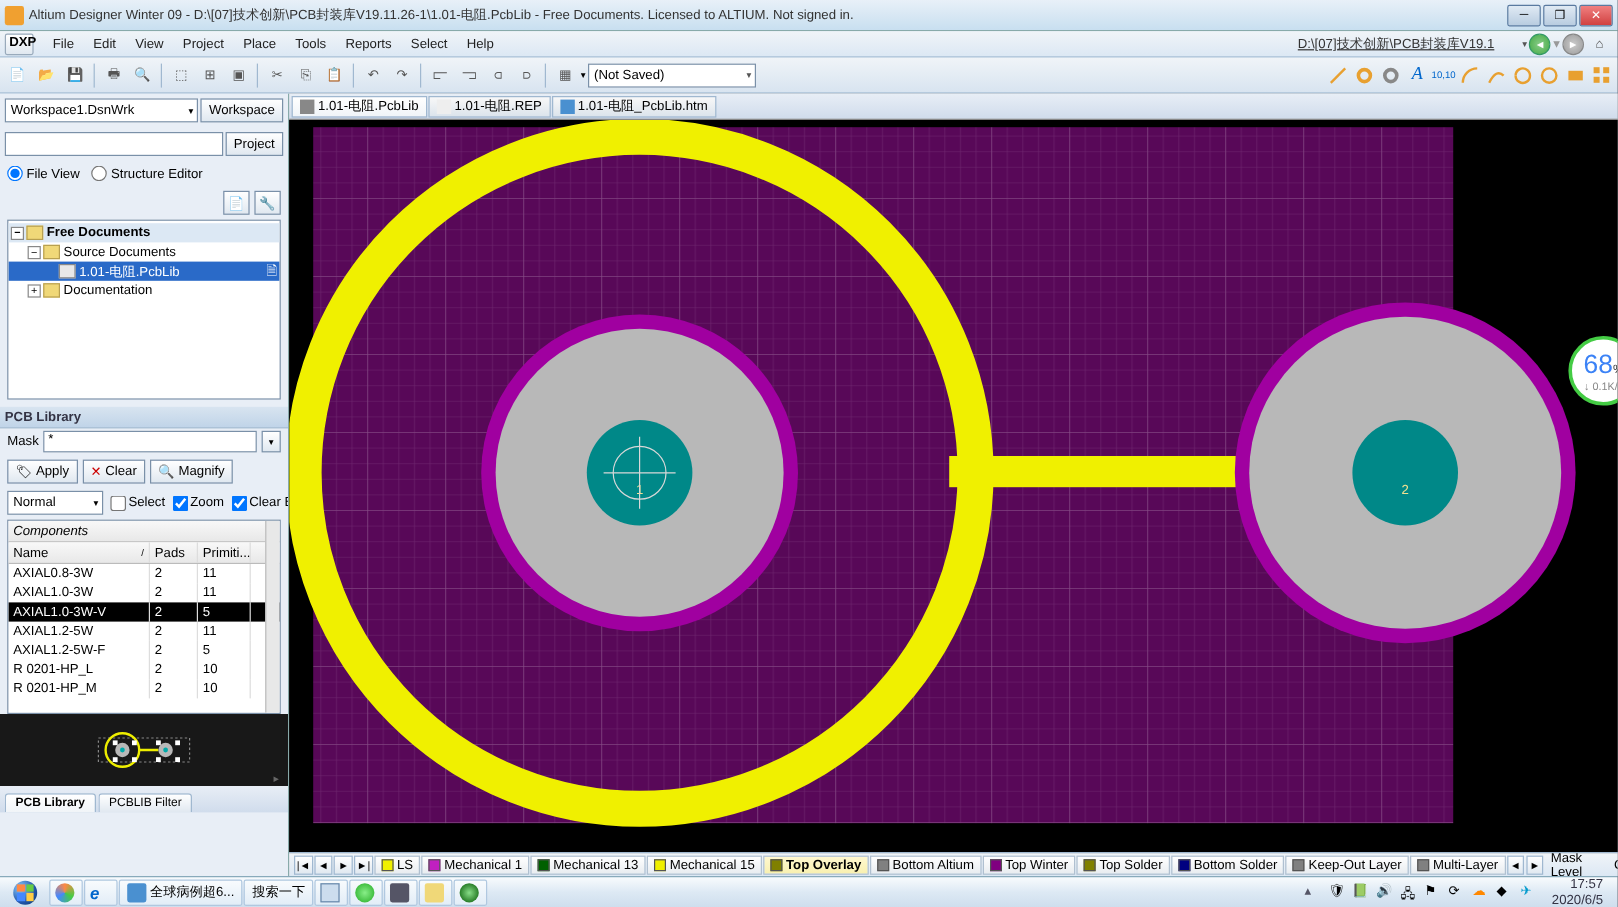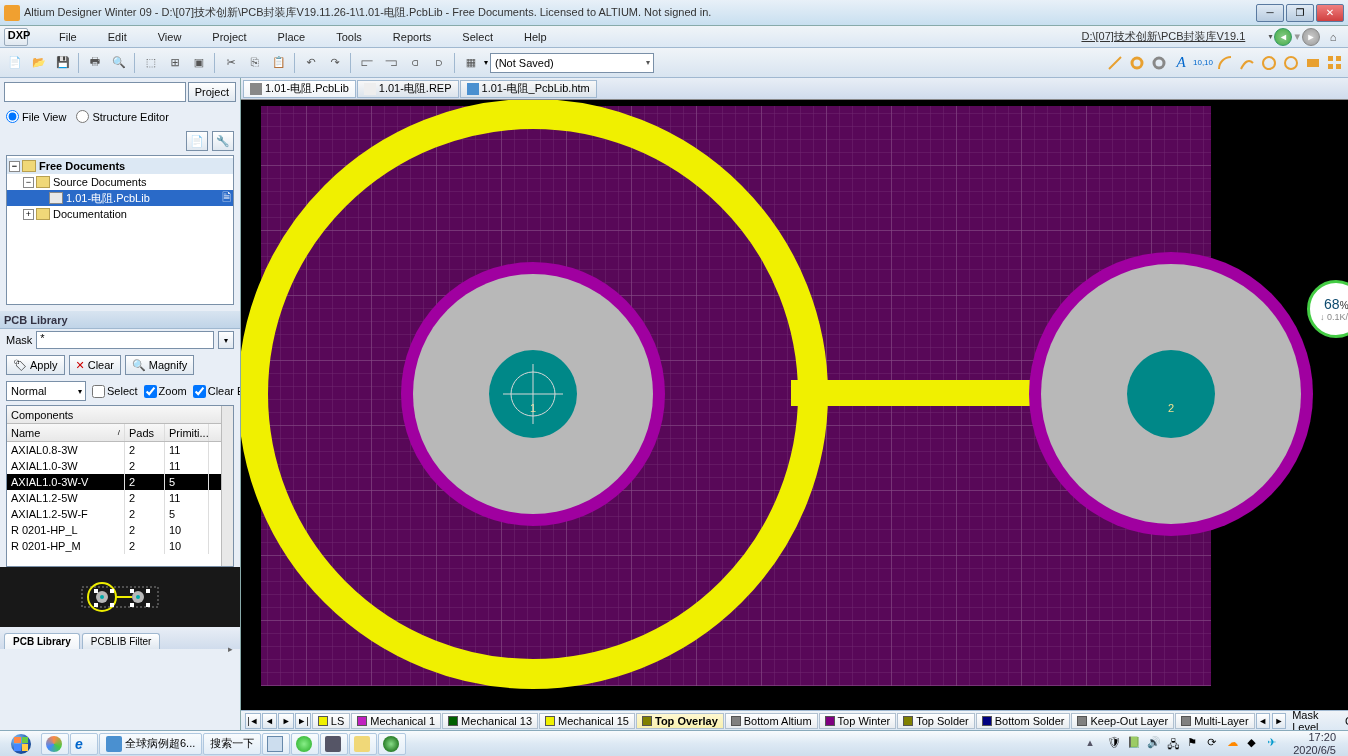--- a/index.html
+++ b/index.html
@@ -10,21 +10,21 @@
 .win-btns { display: flex; gap: 2px; }
 .win-btn { width: 28px; height: 18px; background: linear-gradient(#e0eaf4,#b8cce0); border: 1px solid #5a7aa0; border-radius: 2px; display: flex; align-items: center; justify-content: center; font-size: 10px; cursor: pointer; }
 .win-btn.close { background: linear-gradient(#f08080,#d04040); color: #fff; }
 .menubar { height: 22px; background: linear-gradient(#f0f4f8,#dce8f4); display: flex; align-items: center; padding: 0 4px; border-bottom: 1px solid #a0b8d0; }
 .dxp-btn { width: 24px; height: 18px; background: linear-gradient(#fff,#e0e8f0); border: 1px solid #9ab; border-radius: 2px; display: flex; align-items: flex-start; justify-content: center; margin-right: 8px; cursor: pointer; }
 .dxp-icon { width: 14px; height: 12px; display: flex; gap: 1px; }
 .dxp-icon span { flex: 1; }
 .dxp-icon span:nth-child(1){background:#d44;}
 .dxp-icon span:nth-child(2){background:#4a4;}
 .dxp-icon span:nth-child(3){background:#48d;}
-.menu-item { padding: 2px 8px; cursor: pointer; color: #222; margin-left: 15px; }
+.menu-item { padding: 2px 8px; cursor: pointer; color: #222; }
 .toolbar { height: 30px; background: linear-gradient(#f0f4f8,#d8e4f0); display: flex; align-items: center; padding: 0 4px; gap: 2px; border-bottom: 1px solid #a0b8d0; }
 .tb-btn { width: 22px; height: 22px; display: flex; align-items: center; justify-content: center; cursor: pointer; border-radius: 2px; color: #555; }
 .tb-sep { width: 2px; height: 20px; border-left: 1px solid #a0b8d0; margin: 0 2px; }
 .tb-combo { height: 20px; border: 1px solid #7a90a8; background: #fff; padding: 0 18px 0 4px; display: flex; align-items: center; font-size: 11px; position: relative; }
 .tb-combo::after { content: "▾"; position: absolute; right: 3px; font-size: 8px; color: #555; }
 .toolbar-right { margin-left: auto; display: flex; align-items: center; gap: 2px; }
 .nav-text { width: 185px; color: #333; white-space: nowrap; overflow: hidden; text-decoration: underline; }
 .nav-arrow { width: 18px; height: 18px; border-radius: 50%; background: radial-gradient(#8c8,#4a4); border: 1px solid #396; cursor: pointer; display:flex;align-items:center;justify-content:center;color:#fff;font-size:9px; }
 .body-row { display: flex; height: 652px; }
 .left-panel { width: 241px; background: #e8eef6; display: flex; flex-direction: column; border-right: 1px solid #8aa; }
@@ -46,41 +46,41 @@
 .tree-exp { width: 11px; height: 11px; border: 1px solid #888; background: #fff; display: inline-flex; align-items: center; justify-content: center; font-size: 9px; margin-right: 2px; cursor: pointer; line-height: 1; }
 .tree-icon { width: 14px; height: 12px; background: #f0d878; border: 1px solid #b8a050; margin-right: 3px; }
 .tree-icon.doc { background: #e8e8e8; border-color: #888; }
 .mask-row { display: flex; align-items: center; padding: 2px 6px; gap: 4px; }
 .mask-input { flex: 1; height: 18px; border: 1px solid #7a90a8; background: #fff; padding: 0 3px; }
 .btn-row { display: flex; gap: 4px; padding: 4px 6px; }
 .lib-btn { height: 20px; padding: 0 6px; border: 1px solid #7a90a8; background: linear-gradient(#fff,#e0e8f0); cursor: pointer; display: flex; align-items: center; gap: 3px; }
 .chk-row { display: flex; gap: 6px; padding: 2px 6px; align-items: center; flex-wrap: nowrap; overflow: hidden; }
 .chk-row label { display: flex; align-items: center; gap: 2px; white-space: nowrap; }
 .comp-grid { margin: 2px 6px 0; border: 1px solid #7a90a8; background: #fff; height: 162px; display: flex; flex-direction: column; overflow: hidden; }
-.grid-hdr-top { background: linear-gradient(#f8f8f8,#e8e8e8); height: 18px; display: flex; align-items: center; padding: 0 4px; border-bottom: 1px solid #bbb; }
+.grid-hdr-top { background: linear-gradient(#f8f8f8,#e8e8e8); height: 18px; display: flex; align-items: center; padding: 0 4px; border-bottom: 1px solid #bbb; font-style: italic; }
 .grid-hdr { display: flex; background: linear-gradient(#f8f8f8,#e8e8e8); height: 18px; border-bottom: 1px solid #bbb; }
 .grid-hdr > div, .grid-row > div { border-right: 1px solid #ddd; padding: 0 4px; display: flex; align-items: center; overflow: hidden; }
 .col-name { width: 118px; } .col-pads { width: 40px; } .col-prim { width: 44px; }
 .grid-row { display: flex; height: 16px; cursor: pointer; }
 .grid-row.sel { background: #000000; color: #fff; }
 .grid-scroll { width: 12px; background: #e8e8e8; border-left: 1px solid #bbb; position: absolute; right: 0; top: 0; bottom: 0; }
 .preview-box { height: 60px; background: #181818; margin: 0; position: relative; }
 .preview-svg { position: absolute; left: 80px; top: 12px; }
 .bottom-tabs { height: 22px; background: linear-gradient(#e8eef6,#d0dcec); display: flex; align-items: flex-end; padding: 0 4px; gap: 2px; }
 .btab { padding: 2px 8px; background: linear-gradient(#fff,#e0e8f0); border: 1px solid #a0b8d0; border-bottom: none; border-radius: 3px 3px 0 0; cursor: pointer; font-size: 10px; }
 .btab.active { background: linear-gradient(#fff,#f0f4f8); font-weight: bold; }
 .main-area { flex: 1; display: flex; flex-direction: column; background: #a8a8a8; position: relative; }
 .doc-tabs { height: 22px; background: linear-gradient(#e8eef6,#d0dcec); display: flex; align-items: center; padding: 0 2px; gap: 1px; border-bottom: 1px solid #888; }
 .dtab { padding: 2px 6px; background: linear-gradient(#f8f8f8,#dce4ec); border: 1px solid #a0b8d0; display: flex; align-items: center; gap: 3px; cursor: pointer; font-size: 11px; height: 18px; }
 .dtab.active { background: linear-gradient(#fff,#f0f4f8); }
 .dtab-icon { width: 12px; height: 12px; background: #888; }
 .canvas { flex: 1; background: #000; position: relative; overflow: hidden; }
 .canvas svg { position: absolute; left: 0; top: 0; }
 .nm-widget { position: absolute; right: 14px; top: 180px; width: 58px; height: 58px; border-radius: 50%; background: #fff; border: 3px solid #4c4; display: flex; flex-direction: column; align-items: center; justify-content: center; box-shadow: 0 0 6px rgba(0,0,0,0.3); }
-.nm-big { font-size: 14px; color: #0c4a6e; }
+.nm-big { font-size: 22px; color: #3b82f6; }
 .nm-pct { font-size: 10px; color: #333; }
 .nm-small { font-size: 9px; color: #888; }
 .layer-bar { height: 20px; background: linear-gradient(#f0f4f8,#dce8f4); display: flex; align-items: center; padding: 0 4px; gap: 1px; border-top: 1px solid #a0b8d0; overflow: hidden; }
 .layer-tab { display: flex; align-items: center; gap: 3px; padding: 1px 5px; background: linear-gradient(#fff,#e8ecf0); border: 1px solid #b0c0d0; cursor: pointer; font-size: 10px; white-space: nowrap; }
 .layer-tab.active { background: linear-gradient(#fff8d0,#f8f0b0); font-weight: bold; }
 .layer-sw { width: 10px; height: 10px; border: 1px solid #555; }
 .layer-nav { width: 18px; height: 16px; background: linear-gradient(#fff,#e0e8f0); border: 1px solid #a0b8d0; display: flex; align-items: center; justify-content: center; cursor: pointer; font-size: 9px; }
 .taskbar { height: 26px; background: linear-gradient(#f8fbfd,#dde9f4,#cedeed); display: flex; align-items: center; padding: 0 2px; gap: 1px; border-top: 1px solid #8ab; }
 .start-btn { width: 38px; height: 24px; display: flex; align-items: center; justify-content: center; cursor: pointer; }
 .win-orb { width: 20px; height: 20px; border-radius: 50%; background: radial-gradient(circle at 30% 30%, #8cf,#25a 60%,#036); display: grid; grid-template: 1fr 1fr/1fr 1fr; gap: 1px; padding: 3px; }
@@ -154,21 +154,21 @@
   <div class="tb-btn">↶</div>
   <div class="tb-btn">↷</div>
   <div class="tb-sep"></div>
   <div class="tb-btn">⫍</div>
   <div class="tb-btn">⫎</div>
   <div class="tb-btn">⫏</div>
   <div class="tb-btn">⫐</div>
   <div class="tb-sep"></div>
   <div class="tb-btn">▦</div>
   <span style="font-size:8px">▾</span>
-  <div class="tb-combo" style="width:164px">
+  <div class="tb-combo" style="width:140px">
       <span>(Not Saved)</span>
     </div>
   <div class="toolbar-right design-icons">
     <div class="di">
         <svg width="16" height="16">
           <line x1="2" y1="14" x2="14" y2="2" stroke="#e8a030" stroke-width="2"></line>
         </svg>
       </div>
     <div class="di">
         <svg width="16" height="16">
@@ -214,20 +214,26 @@
           <rect x="1" y="9" width="5" height="5" fill="#e8a030"></rect>
           <rect x="9" y="9" width="5" height="5" fill="#e8a030"></rect>
         </svg>
       </div>
   </div>
 </div>
 
 <div class="body-row">
 
   <div class="left-panel">
+    <div class="proj-top">
+      <div class="proj-combo">
+          <span>Workspace1.DsnWrk</span>
+        </div>
+      <div class="proj-btn">Workspace</div>
+    </div>
     <div class="proj-top">
       <div class="proj-empty"></div>
       <div class="proj-btn">Project</div>
     </div>
     <div class="radio-row">
       <label>
           <input type="radio" checked="" style=""> 
           <span>File View</span>
         </label>
       <label>
@@ -534,17 +540,17 @@
     <div class="tray-icon">🛡</div>
     <div class="tray-icon">📗</div>
     <div class="tray-icon">🔊</div>
     <div class="tray-icon">🖧</div>
     <div class="tray-icon">⚑</div>
     <div class="tray-icon">⟳</div>
     <div class="tray-icon" style="color:#f80">☁</div>
     <div class="tray-icon">◆</div>
     <div class="tray-icon" style="color:#09c">✈</div>
     <div class="clock">
-      <div>17:20</div>
+      <div>17:57</div>
       <div>2020/6/5</div>
     </div>
   </div>
 </div>
 
 </body></html>

